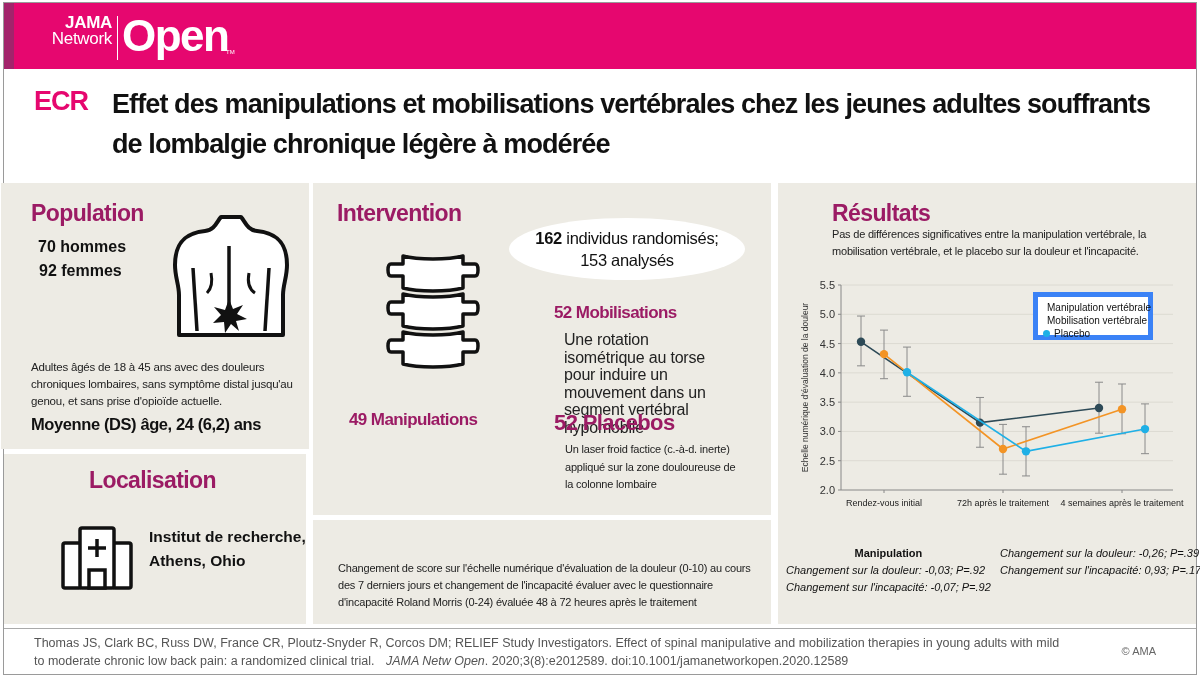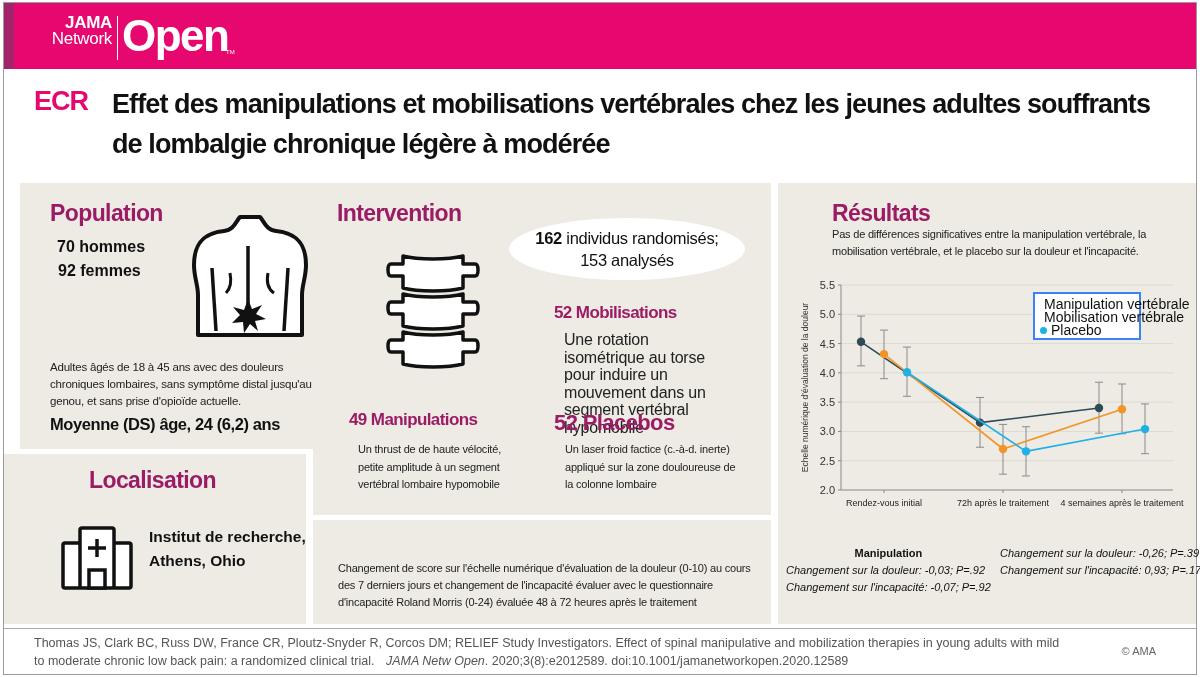--- a/index.html
+++ b/index.html
@@ -14,37 +14,37 @@
   .logo-open { position: absolute; left: 118px; top: 8px; color: #fff; font-size: 44px; font-weight: bold; letter-spacing: -1.5px; line-height: 50px; }
   .logo-tm { position: absolute; left: 222px; top: 46px; color: #fff; font-size: 6px; }
 
   .title-row { position: absolute; left: 4px; top: 70px; width: 1192px; height: 110px; background: #fff; }
   .ecr { position: absolute; left: 30px; top: 16px; color: #e6076f; font-weight: bold; font-size: 27px; letter-spacing: -1px; }
   .title { position: absolute; left: 108px; top: 14px; width: 1070px; font-weight: bold; font-size: 27px; line-height: 40px; letter-spacing: -0.9px; color: #111; }
 
   .panel { position: absolute; background: #edebe4; }
   .sec-head { position: absolute; color: #9b1b64; font-weight: bold; letter-spacing: -0.6px; }
 
-  .p-pop { left: 20px; top: 183px; width: 308px; height: 266px; }
+  .p-pop { left: 1px; top: 183px; width: 308px; height: 266px; }
   .p-loc { left: 4px; top: 454px; width: 302px; height: 170px; }
   .p-int { left: 313px; top: 183px; width: 458px; height: 332px; }
   .p-crit { left: 313px; top: 520px; width: 458px; height: 104px; }
   .p-res { left: 778px; top: 183px; width: 418px; height: 441px; }
 
   .bold-line { font-weight: bold; font-size: 16px; }
   .small { font-size: 11.5px; line-height: 17px; letter-spacing: -0.2px; color: #222; }
 
   .oval { position: absolute; left: 196px; top: 35px; width: 236px; height: 62px; background: #fff; border-radius: 50%; text-align: center; font-size: 16.5px; line-height: 22px; padding-top: 9px; letter-spacing: -0.3px; }
 
   .cite { position: absolute; left: 4px; top: 628px; width: 1192px; height: 45px; background: #fff; border-top: 1px solid #aaa; }
   .cite-text { position: absolute; left: 30px; top: 5px; width: 1030px; font-size: 12.5px; line-height: 18px; color: #555; }
   .cite-text i { font-style: italic; margin-left: 8px; }
   .ama { position: absolute; right: 40px; top: 16px; font-size: 11px; color: #666; }
 
-  .legend { position: absolute; left: 255px; top: 109px; width: 108px; height: 48px; background: #fff; border: 2px solid #3b82f6; font-size: 14px; line-height: 13px; padding: 4px 5px; }
+  .legend { position: absolute; left: 255px; top: 109px; width: 120px; height: 48px; background: #fff; border: 5px solid #3b82f6; font-size: 10px; line-height: 13px; padding: 4px 5px; }
   .legend .row { display: flex; align-items: center; white-space: nowrap; }
   .legend .dot { width: 7px; height: 7px; border-radius: 50%; margin-right: 4px; display: inline-block; }
 
   .stat-col { position: absolute; font-size: 11px; line-height: 17px; text-align: left; }
   .stat-col .h { font-weight: bold; text-align: center; }
   .stat-col .i { font-style: italic; white-space: nowrap; }
 </style>
 </head>
 <body>
 
@@ -106,21 +106,20 @@
   <svg style="position:absolute;left:70px;top:65px;" width="100" height="135" viewBox="0 0 100 135">
     <g fill="#fff" stroke="#111" stroke-width="3.5" stroke-linejoin="round">
       <path d="M20,8 C35,12 65,12 80,8 L80,16 L92,16 C96,16 96,28 92,28 L80,28 L80,40 C65,44 35,44 20,40 L20,28 L8,28 C4,28 4,16 8,16 L20,16 Z"></path>
       <path d="M20,46 C35,50 65,50 80,46 L80,54 L92,54 C96,54 96,66 92,66 L80,66 L80,78 C65,82 35,82 20,78 L20,66 L8,66 C4,66 4,54 8,54 L20,54 Z"></path>
       <path d="M20,84 C35,88 65,88 80,84 L80,92 L92,92 C96,92 96,104 92,104 L80,104 L80,116 C65,120 35,120 20,116 L20,104 L8,104 C4,104 4,92 8,92 L20,92 Z"></path>
     </g>
   </svg>
   <div class="sec-head" style="left:241px;top:120px;font-size:17px;">52 Mobilisations</div>
   <div class="small" style="position:absolute;left:251px;top:148px;width:160px;font-size:16px;line-height:17.5px;">Une rotation isométrique au torse pour induire un mouvement dans un segment vertébral hypomobile</div>
   <div class="sec-head" style="left:36px;top:227px;font-size:17px;">49 Manipulations</div>
-  <div class="small" style="position:absolute;left:45px;top:258px;width:160px;font-size:11px;line-height:17.5px;">Un thrust de de haute vélocité, petite amplitude à un segment vertébral lombaire hypomobile</div>
   <div class="sec-head" style="left:241px;top:227px;font-size:22px;">52 Placebos</div>
   <div class="small" style="position:absolute;left:252px;top:258px;width:180px;font-size:11px;line-height:17.5px;">Un laser froid factice (c.-à-d. inerte) appliqué sur la zone douloureuse de la colonne lombaire</div>
 </div>
 
 <div class="panel p-crit">
   <div class="small" style="position:absolute;left:25px;top:40px;width:430px;font-size:11px;line-height:17px;">Changement de score sur l'échelle numérique d'évaluation de la douleur (0-10) au cours des 7 derniers jours et changement de l'incapacité évaluer avec le questionnaire d'incapacité Roland Morris (0-24) évaluée 48 à 72 heures après le traitement</div>
 </div>
 
 <div class="panel p-res">
   <div class="sec-head" style="left:54px;top:17px;font-size:23px;">Résultats</div>

